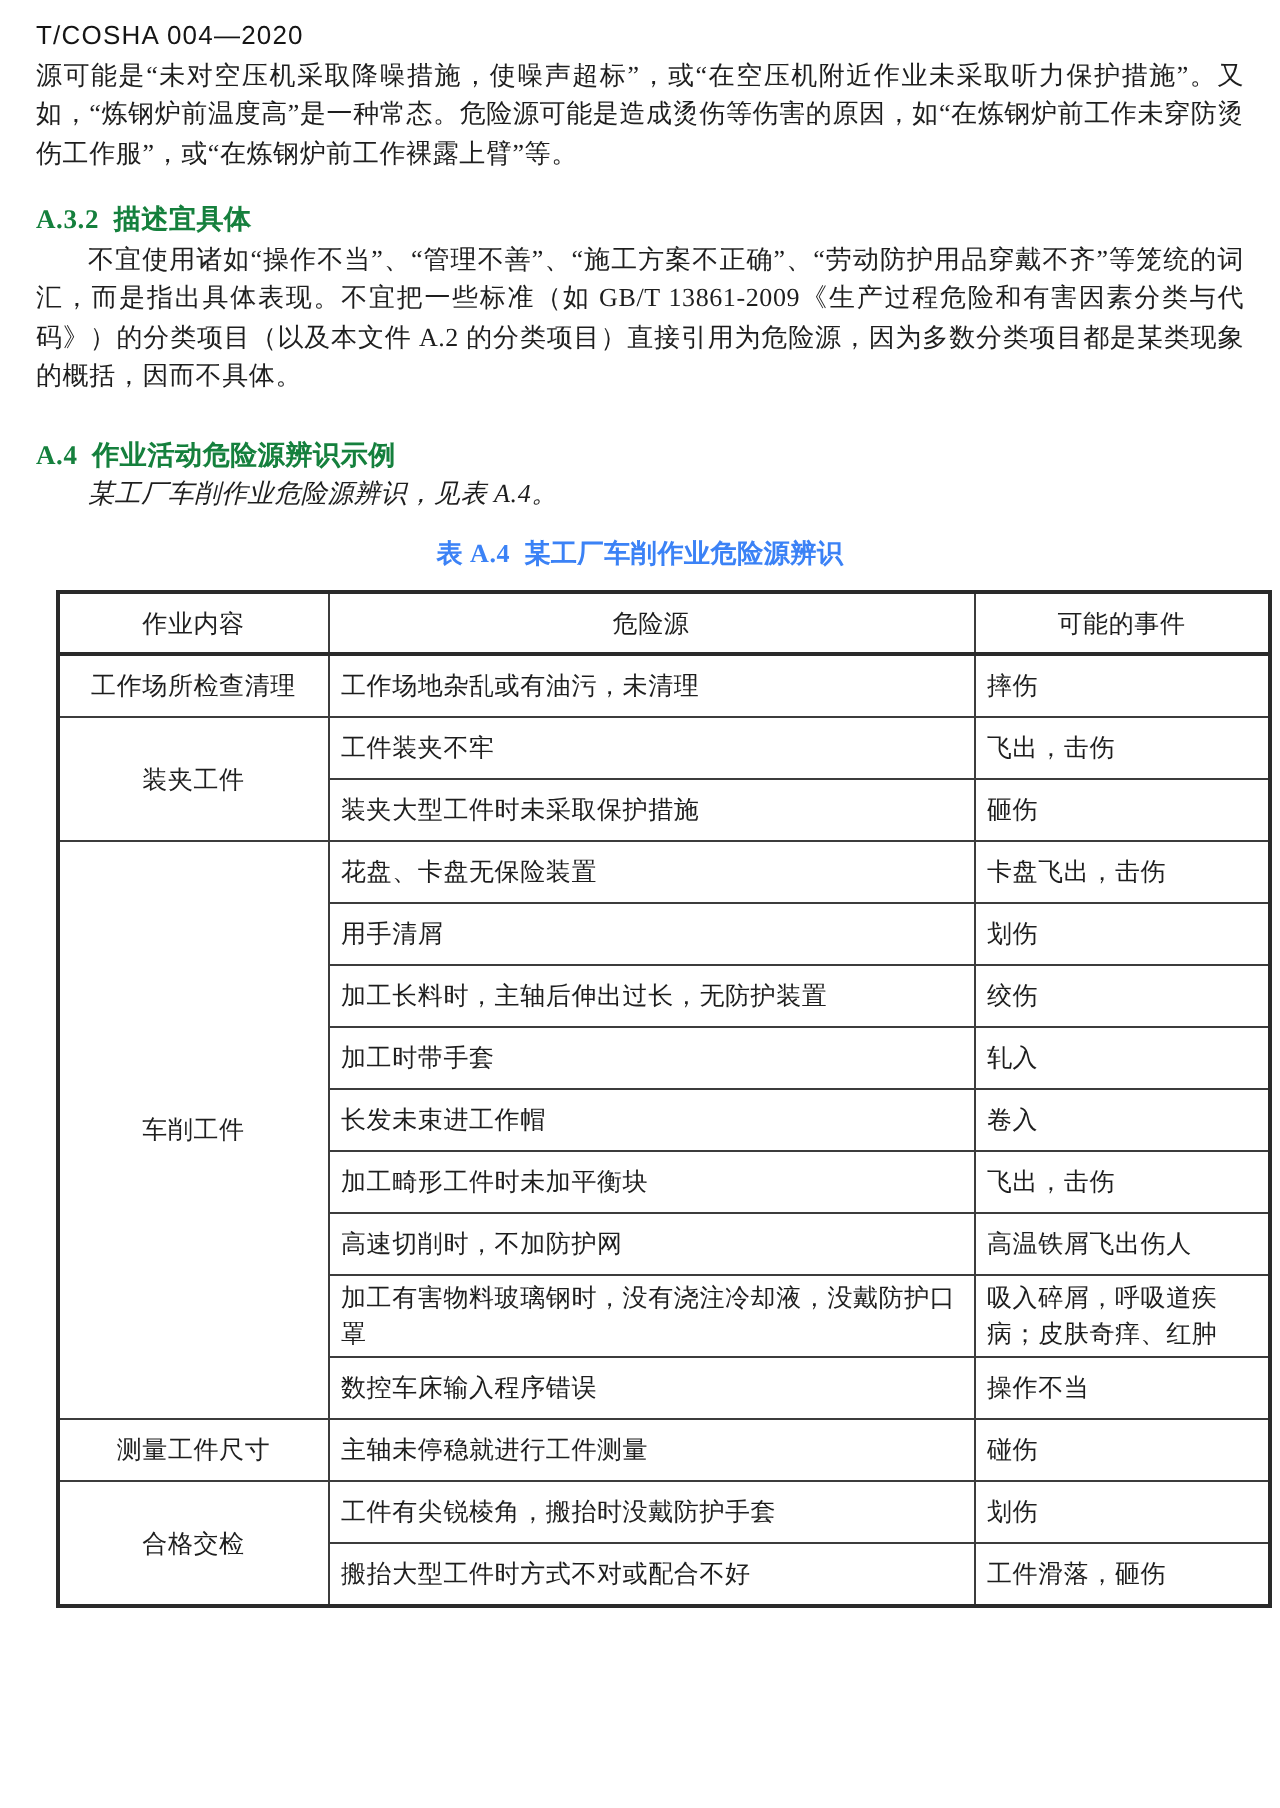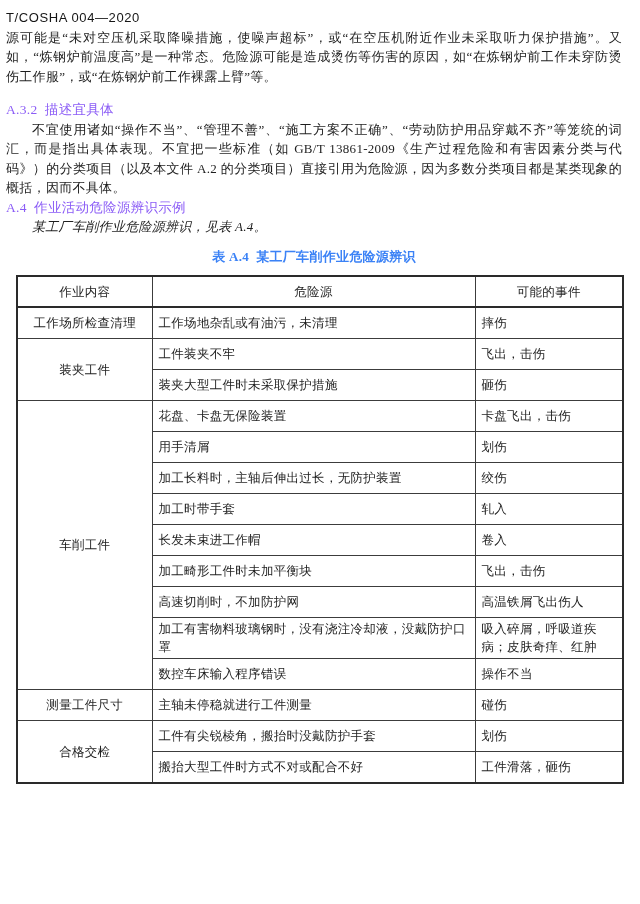--- a/index.html
+++ b/index.html
@@ -11,46 +11,46 @@
     width: 640px;
     height: 904px;
     overflow: hidden;
     color: #1e1e1e;
     font-family: "Liberation Serif", "DejaVu Serif", serif;
     font-size: 13px;
     letter-spacing: 0.3px;
     line-height: 19.5px;
   }
   .page {
-    padding: 8px 18px 0 6px;
+    padding: 8px 18px 0 18px;
     box-sizing: border-box;
     width: 640px;
   }
   .doc-number {
     font-family: "Liberation Sans", "DejaVu Sans", sans-serif;
     font-size: 13px;
     letter-spacing: 0.6px;
     color: #151515;
   }
   p.para {
     margin: 0;
     text-align: justify;
   }
   .indent { text-indent: 2em; }
   .intro  { margin-top: 12px; }
   .heading {
-    font-weight: normal;
+    font-weight: bold;
     font-size: 13.5px;
     margin: 0;
     white-space: pre-wrap;
-    color: #8b5cf6;
+    color: #15803d;
   }
   .h-a32 { margin-top: 14px; }
   .p-a32-1 { margin-top: 12px; }
-  .h-a4  { }
+  .h-a4  { margin-top: 20px; }
   .h-a41 { margin-top: 16px; }
   .p-a41 { margin-top: 10px; font-style: italic; }
   .tbl-caption {
     margin: 10px 0 0 0;
     text-align: center;
     font-weight: bold;
     font-size: 13px;
     white-space: pre-wrap;
     color: #3b82f6;
   }

